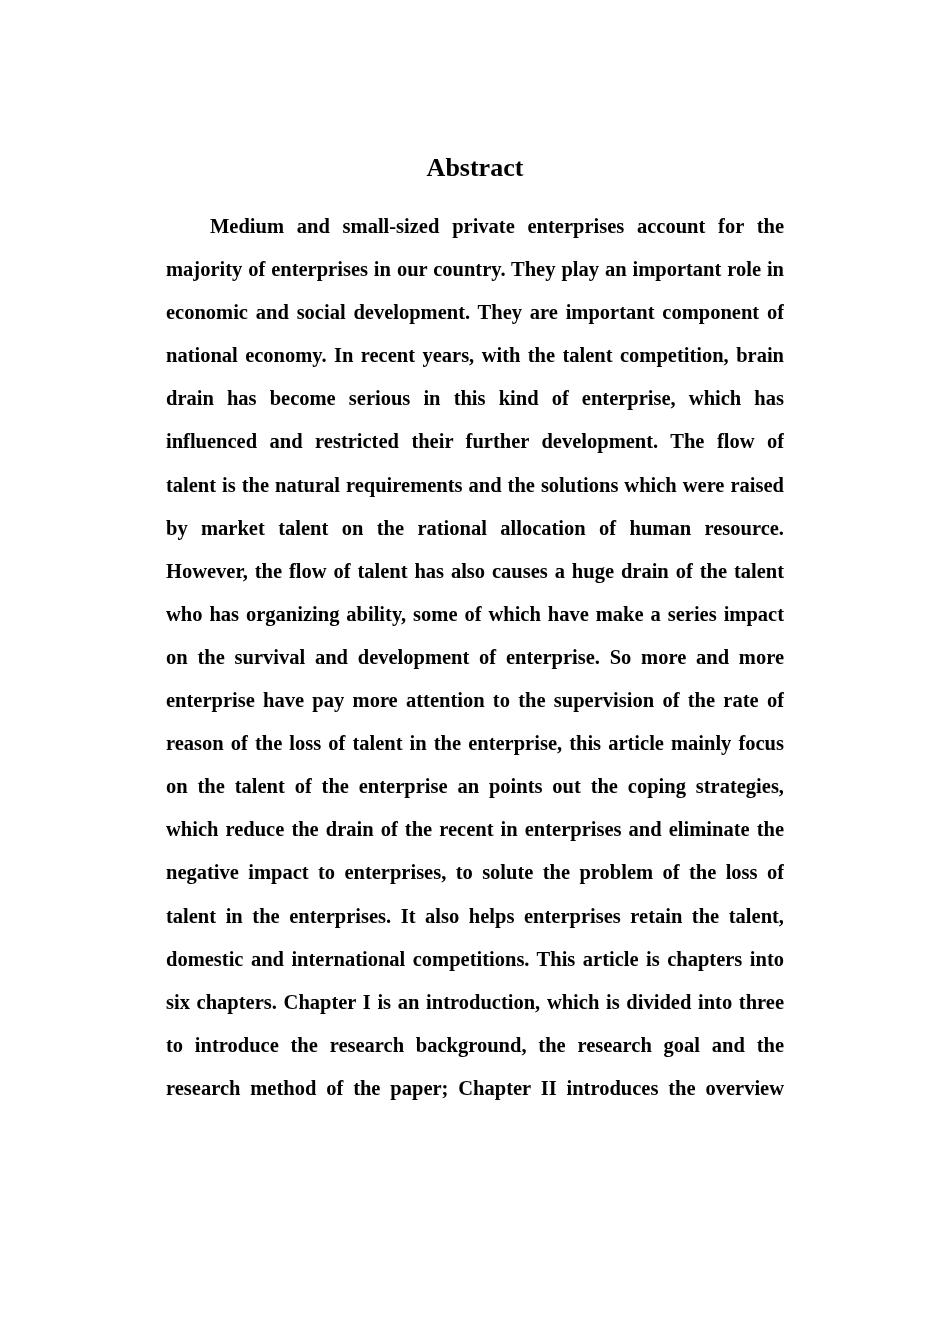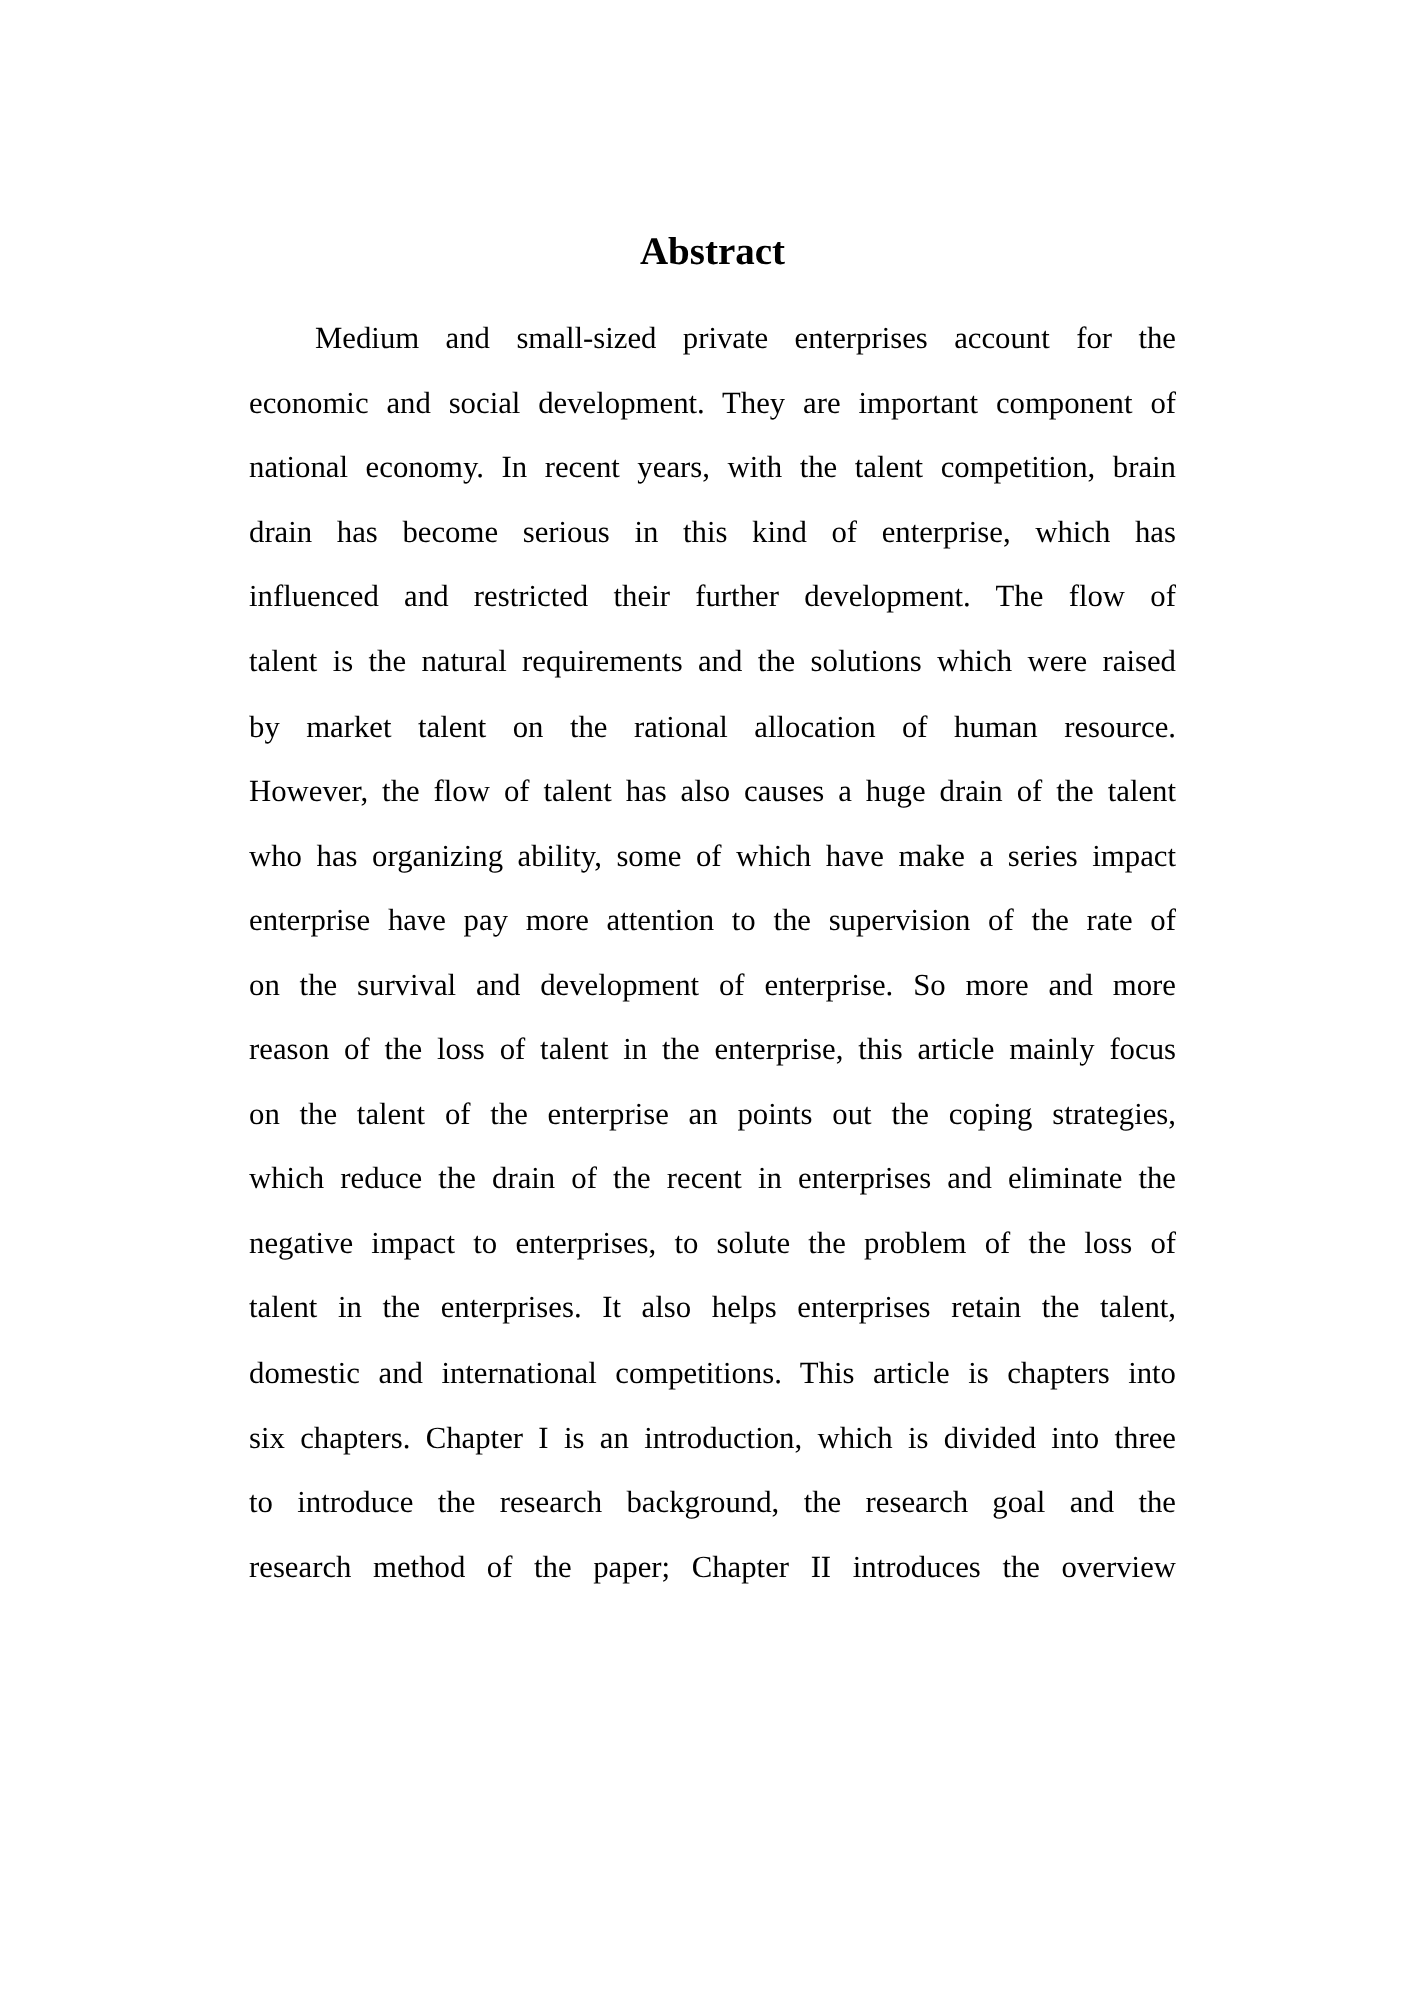--- a/index.html
+++ b/index.html
@@ -11,42 +11,43 @@
     font-family: "Liberation Serif", serif; font-weight: bold; font-size: 26px;
     color: #000; line-height: 36px;
   }
   .body {
     position: absolute; left: 166px; width: 618px; top: 205px;
     font-family: "Liberation Serif", serif; font-size: 20.5px; color: #000;
   }
   .line {
     height: 43.1px; line-height: 43.1px;
     text-align: justify; text-align-last: justify;
-    white-space: normal; overflow: hidden;
+    white-space: normal; overflow: hidden; font-weight: bold;
   }
   .line.first { padding-left: 44px; }
   .line.last { text-align-last: justify; }
 </style>
 </head>
 <body>
 
 <div class="page">
   <div class="title">Abstract</div>
   <div class="body">
     <div class="line first">Medium and small-sized private enterprises account for the</div>
+    <div class="line">majority of enterprises in our country. They play an important role in</div>
     <div class="line">economic and social development. They are important component of</div>
     <div class="line">national economy. In recent years, with the talent competition, brain</div>
     <div class="line">drain has become serious in this kind of enterprise, which has</div>
     <div class="line">influenced and restricted their further development. The flow of</div>
     <div class="line">talent is the natural requirements and the solutions which were raised</div>
     <div class="line">by market talent on the rational allocation of human resource.</div>
     <div class="line">However, the flow of talent has also causes a huge drain of the talent</div>
     <div class="line">who has organizing ability, some of which have make a series impact</div>
+    <div class="line">on the survival and development of enterprise. So more and more</div>
     <div class="line">enterprise have pay more attention to the supervision of the rate of</div>
-    <div class="line">on the survival and development of enterprise. So more and more</div>
     <div class="line">reason of the loss of talent in the enterprise, this article mainly  focus</div>
     <div class="line">on the talent of the enterprise an points out the coping  strategies,</div>
     <div class="line">which reduce the drain of the recent in enterprises and  eliminate the</div>
     <div class="line">negative impact to enterprises, to solute the problem  of the loss of</div>
     <div class="line">talent in the enterprises. It also helps enterprises retain  the talent,</div>
     <div class="line">domestic and international competitions. This article is chapters into</div>
     <div class="line">six chapters. Chapter  I is an introduction, which is  divided into three</div>
     <div class="line">to introduce the research background, the  research goal and the</div>
     <div class="line last">research method of the paper; Chapter  II  introduces the overview</div>
   </div>

